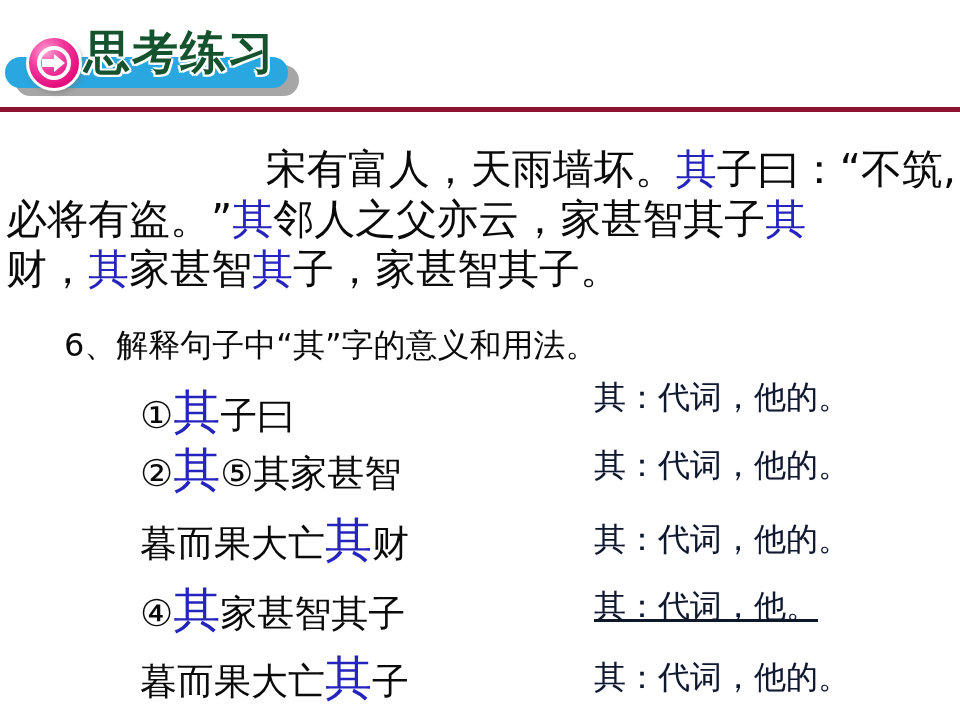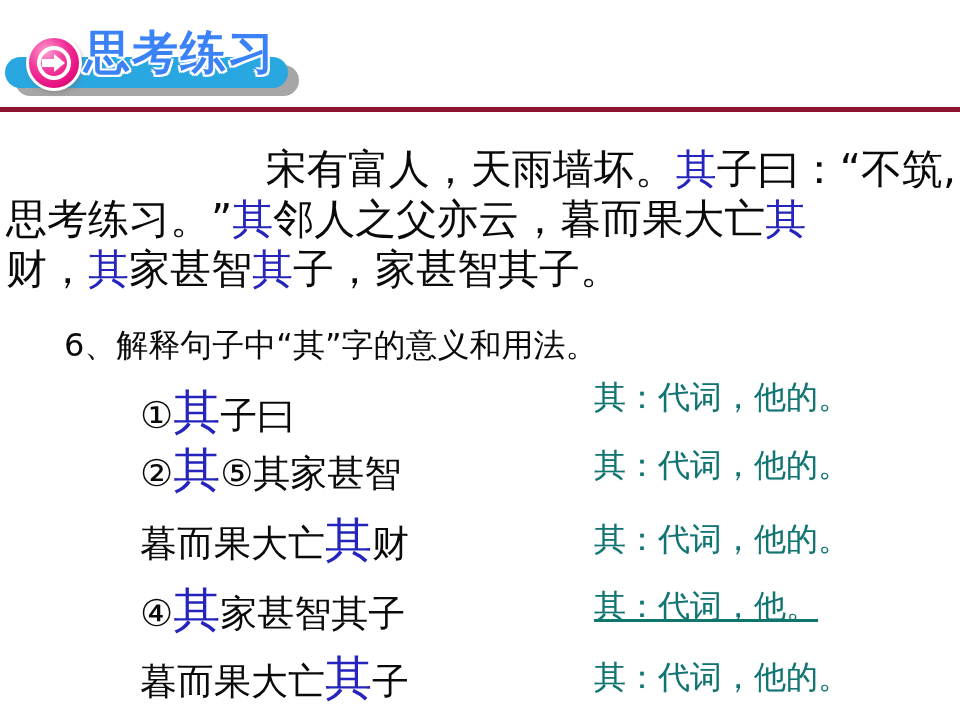--- a/index.html
+++ b/index.html
@@ -12,21 +12,21 @@
   .badge-shadow{
     position:absolute;left:15px;top:65px;width:284px;height:31px;
     border-radius:17px;background:#a6a6a6;
   }
   .badge-capsule{
     position:absolute;left:5px;top:57px;width:283px;height:31px;
     border-radius:17px;background:#29a7e0;
   }
   .badge-title{
     position:absolute;left:84px;top:22px;
-    font-size:46px;font-weight:bold;color:#3b82f6;letter-spacing:2px;
+    font-size:46px;font-weight:bold;color:#14532d;letter-spacing:2px;
     text-shadow:2px 0 0 #fff,-2px 0 0 #fff,0 2px 0 #fff,0 -2px 0 #fff,2px 2px 0 #fff,-2px 2px 0 #fff;
     white-space:nowrap;
   }
   .badge-circle{
     position:absolute;left:26px;top:35px;width:56px;height:56px;box-sizing:border-box;
     border:3px solid #fff;border-radius:50%;
     background:radial-gradient(circle at 34% 28%, #ff9ed0 0%, #f23a9d 38%, #e6117f 70%, #c4006b 100%);
     box-shadow:2px 3px 4px rgba(120,120,120,.45);
   }
   .badge-ring{
@@ -44,21 +44,21 @@
   .passage{position:absolute;left:6px;top:144px;width:950px;font-size:41px;line-height:50px;color:#0a0a0a;}
   .pline{white-space:nowrap;}
   .pline.indent{text-indent:122px;text-align:right;}
   .hl{color:#2525bd;}
   
   .question{position:absolute;left:64px;top:324px;font-size:32px;color:#0a0a0a;white-space:nowrap;}
   
   .item{position:absolute;left:140px;font-size:37px;line-height:1;color:#0a0a0a;white-space:nowrap;}
   .item .hl.big{font-size:47px;}
   .item1{top:388px;} .item2{top:446px;} .item3{top:516px;} .item4{top:586px;} .item5{top:654px;}
-  .answer{position:absolute;left:594px;font-size:32px;line-height:1.15;color:#0f766e;white-space:nowrap;
+  .answer{position:absolute;left:594px;font-size:32px;line-height:1.15;color:#0f172a;white-space:nowrap;
     text-shadow:0 0 1px rgba(150,150,220,.5);}
   .answer1{top:379px;} .answer2{top:447px;} .answer3{top:521px;} .answer4{top:588px;text-decoration:underline;} .answer5{top:659px;}
 </style>
 </head>
 <body>
 
 <div class="slide">
 
   <div class="badge">
     <div class="badge-shadow"></div>
@@ -69,21 +69,21 @@
         <i class="arrow-stem"></i><i class="arrow-head"></i>
       </span>
     </div>
     <div class="badge-title">思考练习</div>
   </div>
 
   <div class="divider"></div>
 
   <div class="passage">
     <div class="pline indent"><span>宋有富人，天雨墙坏。</span><span class="hl">其</span><span>子曰：“不筑,</span></div>
-    <div class="pline"><span>思考练习。”</span><span class="hl">其</span><span>邻人之父亦云，暮而果大亡</span><span class="hl">其</span></div>
+    <div class="pline"><span>必将有盗。”</span><span class="hl">其</span><span>邻人之父亦云，家甚智其子</span><span class="hl">其</span></div>
     <div class="pline"><span>财，</span><span class="hl">其</span><span>家甚智</span><span class="hl">其</span><span>子，家甚智其子。</span></div>
   </div>
 
   <div class="question">6、解释句子中“其”字的意义和用法。</div>
 
   <div class="item item1"><span>①</span><span class="hl big">其</span><span>子曰</span></div>
   <div class="answer answer1">其：代词，他的。</div>
 
   <div class="item item2"><span>②</span><span class="hl big">其</span><span>⑤其家甚智</span></div>
   <div class="answer answer2">其：代词，他的。</div>

